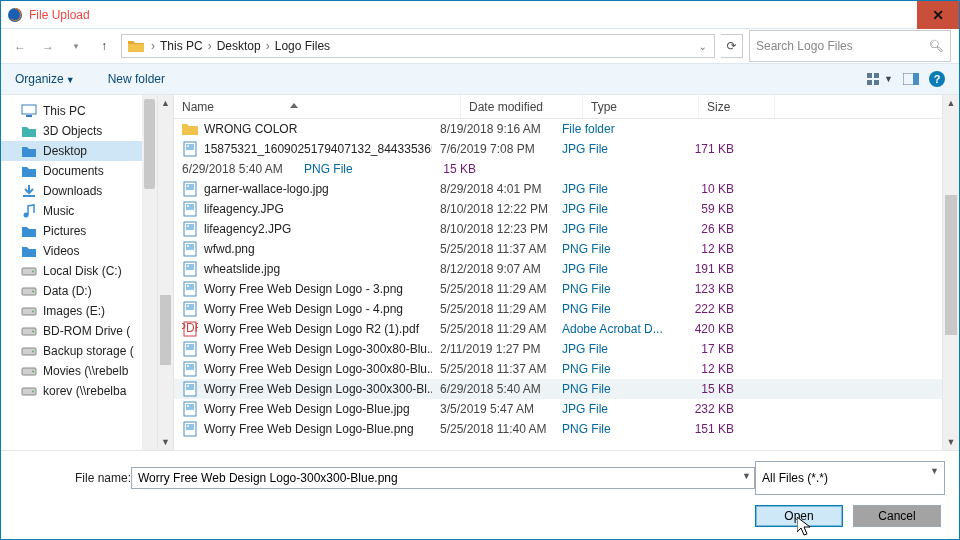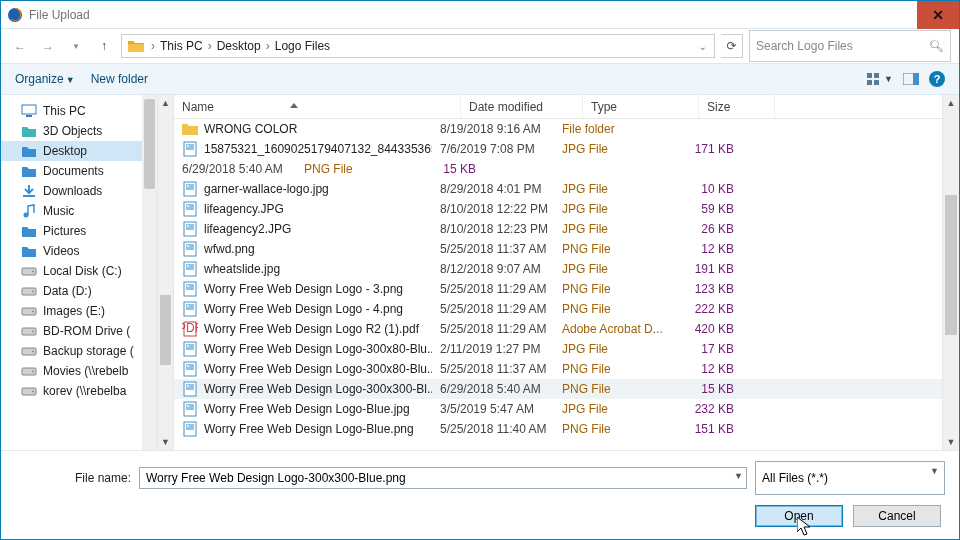--- a/index.html
+++ b/index.html
@@ -1,33 +1,33 @@
 <!DOCTYPE html>
 <html><head>
 <meta charset="utf-8">
 <style>
 *{box-sizing:border-box;margin:0;padding:0;font-family:"Segoe UI",Tahoma,sans-serif;font-size:12px}
 body{background:#fff;width:960px;height:540px;overflow:hidden}
 .dialog{width:960px;height:540px;border:1px solid #0a7db7;display:flex;flex-direction:column;background:#fff}
 .titlebar{height:28px;background:#fff;display:flex;align-items:center;padding:0 0 0 6px;border-bottom:1px solid #dbe6ee}
 .titlebar .ff{width:16px;height:16px;margin-right:6px}
-.titlebar .title{flex:1;color:#737373}
+.titlebar .title{flex:1;color:#ef4444}
 .close{width:42px;height:28px;background:#c94f3a;color:#111;display:flex;align-items:center;justify-content:center;font-weight:bold;font-size:14px;cursor:pointer}
 .navrow{height:34px;display:flex;align-items:center;padding:4px 8px;gap:6px;background:#fff}
 .navbtn{width:22px;height:22px;display:flex;align-items:center;justify-content:center;color:#888;border-radius:2px}
 .navbtn.active{color:#333}
 .breadbar{flex:1;height:24px;border:1px solid #c7cdd1;background:#fff;display:flex;align-items:center;padding:0 4px 0 2px}
 .fdr{width:16px;height:14px;margin:0 4px}
 .bc-sep{color:#777;padding:0 3px}
 .bc{color:#222;padding:0 2px}
 .breadbar .sp{flex:1}
 .refresh{width:22px;height:24px;border:1px solid #c7cdd1;border-left:none;display:flex;align-items:center;justify-content:center;color:#555}
 .searchbox{width:202px;height:32px;border:1px solid #c7cdd1;display:flex;align-items:center;padding:0 6px;color:#888}
 .searchbox .ph{flex:1}
-.toolbar{height:32px;background:#eef5fb;border-top:1px solid #e0e8ef;border-bottom:1px solid #e0e8ef;display:flex;align-items:center;padding:0 14px;gap:16px}
+.toolbar{height:32px;background:#eef5fb;border-top:1px solid #e0e8ef;border-bottom:1px solid #e0e8ef;display:flex;align-items:center;padding:0 14px;gap:33px}
 .toolbar .t{color:#0a4b78;cursor:pointer}
 .toolbar .t .car{font-size:9px;margin-left:2px}
 .toolbar .rt{margin-left:auto;display:flex;align-items:center;gap:10px}
 .iconbtn{color:#3a4a56;display:flex;align-items:center}
 .help{width:16px;height:16px;border-radius:50%;background:#0a7db7;color:#fff;display:flex;align-items:center;justify-content:center;font-weight:bold;font-size:11px}
 .body{flex:1;display:flex;min-height:0}
 .tree{width:157px;border-right:1px solid #e6e6e6;padding:6px 0;overflow:hidden;position:relative}
 .tree .sb{position:absolute;right:0;top:0;bottom:0;width:15px;background:#f0f0f0}
 .tree .sb .th{position:absolute;left:2px;right:2px;top:4px;height:90px;background:#c8c8c8;border-radius:2px}
 .tree .item{display:flex;align-items:center;height:20px;padding:0 6px 0 20px;gap:6px;white-space:nowrap;overflow:hidden;color:#222}
@@ -37,39 +37,39 @@
 .hdr{display:flex;height:24px;border-bottom:1px solid #e6e6e6;padding-left:16px}
 .hdr .col{display:flex;align-items:center;color:#444;padding-left:8px;border-right:1px solid #f0f0f0}
 .hdr .c1{width:287px;position:relative}
 .hdr .c1 .tri{position:absolute;left:116px;top:8px;width:0;height:0;border-left:4px solid transparent;border-right:4px solid transparent;border-bottom:5px solid #666}
 .hdr .c2{width:122px}.hdr .c3{width:116px}.hdr .c4{width:76px}
 .rows{flex:1;overflow:hidden;padding-left:16px}
 .row{display:flex;height:20px;align-items:center}
 .row.sel{background:#eef3f6}
 .row .c{padding-left:8px;white-space:nowrap;overflow:hidden;text-overflow:ellipsis;color:#222}
 .row .c1{width:258px;display:flex;align-items:center;gap:6px}
-.row .c2{width:122px;color:#444}.row .c3{width:116px;color:#a16207}.row .c4{width:76px;text-align:right;padding-right:12px;color:#701a75}
+.row .c2{width:122px;color:#444}.row .c3{width:116px;color:#0369a1}.row .c4{width:76px;text-align:right;padding-right:12px;color:#701a75}
 .ficon{width:16px;height:16px;flex-shrink:0}
 .sbr{position:absolute;right:0;top:0;bottom:0;width:17px;background:#f0f0f0;border-left:1px solid #e6e6e6}
 .sbr .th{position:absolute;left:2px;right:2px;top:100px;height:140px;background:#c8c8c8}
 .sbr .ar{position:absolute;left:0;right:0;height:16px;display:flex;align-items:center;justify-content:center;color:#555;font-size:9px}
 .sbr .up{top:0}.sbr .dn{bottom:0}
 .mainL{position:absolute;left:0;top:0;bottom:0;width:16px;background:#f0f0f0;border-right:1px solid #e6e6e6}
 .mainL .th{position:absolute;left:2px;right:2px;top:200px;height:70px;background:#c8c8c8}
 .mainL .ar{position:absolute;left:0;right:0;height:16px;display:flex;align-items:center;justify-content:center;color:#555;font-size:9px}
 .mainL .up{top:0}.mainL .dn{bottom:0}
 .footer{border-top:1px solid #e6e6e6;padding:10px 14px 12px;background:#fff}
-.frow1{display:flex;align-items:center;gap:8px;margin-bottom:10px}
+.frow1{display:flex;align-items:center;gap:0;margin-bottom:10px}
 .frow1 .lbl{width:116px;text-align:right;color:#222}
 .fname{flex:1;height:22px;border:1px solid #9aaab6;padding:0 6px;display:flex;align-items:center;position:relative}
 .fname .dd{position:absolute;right:3px;top:3px;font-size:9px;color:#555}
 .filter{width:190px;height:22px;border:1px solid #9aaab6;padding:16px 6px;display:flex;align-items:center;position:relative}
 .filter .dd{position:absolute;right:5px;top:4px;font-size:9px;color:#555}
 .frow2{display:flex;justify-content:flex-end;gap:10px;padding-right:4px}
-.btn{width:88px;height:22px;border:1px solid #9aaab6;background:#e5e5e5;display:flex;align-items:center;justify-content:center;cursor:pointer}
+.btn{width:88px;height:22px;border:1px solid #9aaab6;background:#a3a3a3;display:flex;align-items:center;justify-content:center;cursor:pointer}
 .btn.primary{background:#cee8f7;border:1px solid #0a7db7;box-shadow:0 0 0 1px #7ab8dc inset}
 .cursor{position:absolute;left:797px;top:517px;pointer-events:none}
 </style>
 </head>
 <body>
 
 <div class="dialog">
   <div class="titlebar">
     <svg class="ff" viewBox="0 0 16 16">
         <circle cx="8" cy="8" r="7" fill="#1a5fb4"></circle>

